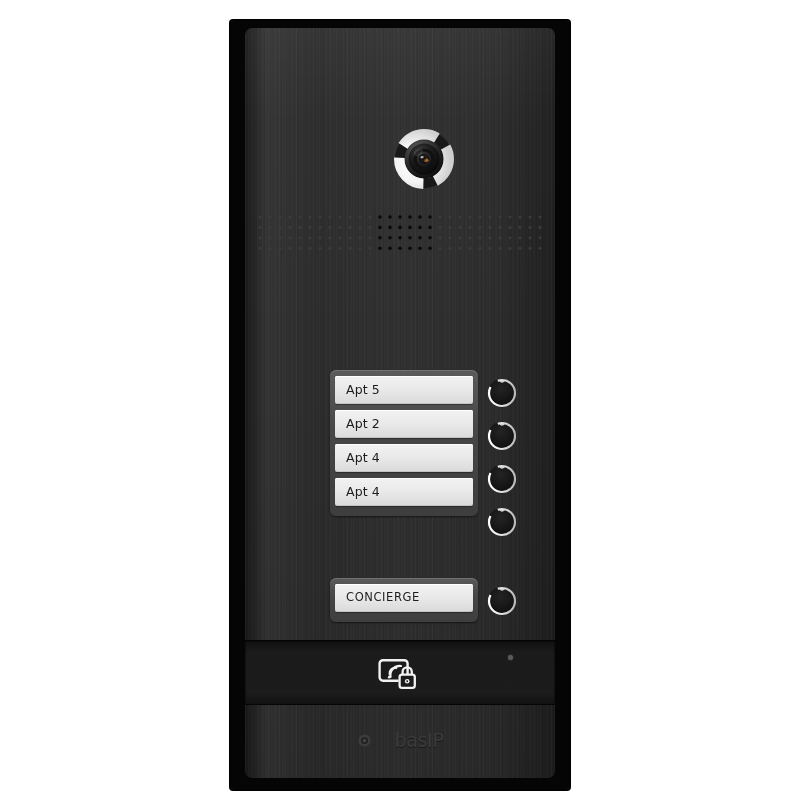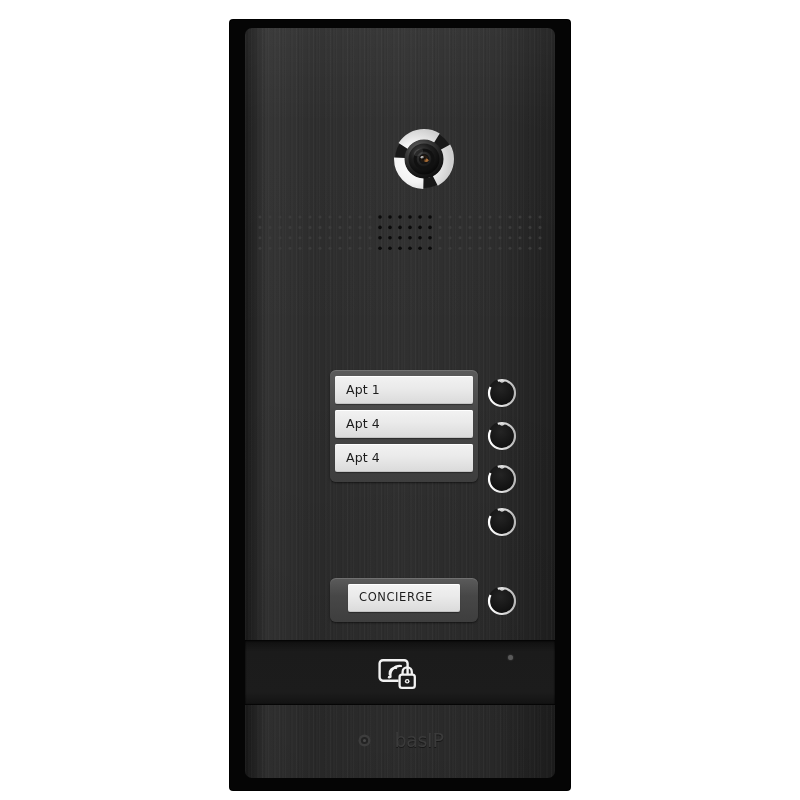--- a/index.html
+++ b/index.html
@@ -173,21 +173,21 @@
     position: absolute;
     left: 85px;
     top: 546px;   
     width: 192px;
   }
   .concierge-bezel {
     position: absolute;
     left: 0;
     top: 4px;
     width: 148px;
-    padding: 6px 18px;
+    padding: 6px 5px;
     box-sizing: border-box;
     border-radius: 6px;
     background: linear-gradient(to bottom, #5b5b5b 0%, #474747 40%, #3e3e3e 100%);
     box-shadow:
       0 1px 2px rgba(0,0,0,0.55),
       inset 0 1px 0 rgba(255,255,255,0.14);
   }
   .concierge-label {
     font-family: "DejaVu Sans", sans-serif;
     font-size: 11.5px;
@@ -444,21 +444,24 @@
               <circle cx="283.00" cy="25.80" r="1.55" fill="#3c3c3c" opacity="0.95"></circle>
               <circle cx="283.00" cy="36.20" r="1.55" fill="#3c3c3c" opacity="0.95"></circle>
             </g>
         </svg>
       </div>
 
       <div class="call-block">
 
         <div class="nameplate-bezel">
           <div class="nameplate">
-            <span class="nameplate-label">Apt 1</span>
+            <span class="nameplate-label">Apt 5</span>
+          </div>
+          <div class="nameplate">
+            <span class="nameplate-label">Apt 2</span>
           </div>
           <div class="nameplate">
             <span class="nameplate-label">Apt 4</span>
           </div>
           <div class="nameplate">
             <span class="nameplate-label">Apt 4</span>
           </div>
         </div>
 
         <div class="call-buttons">

